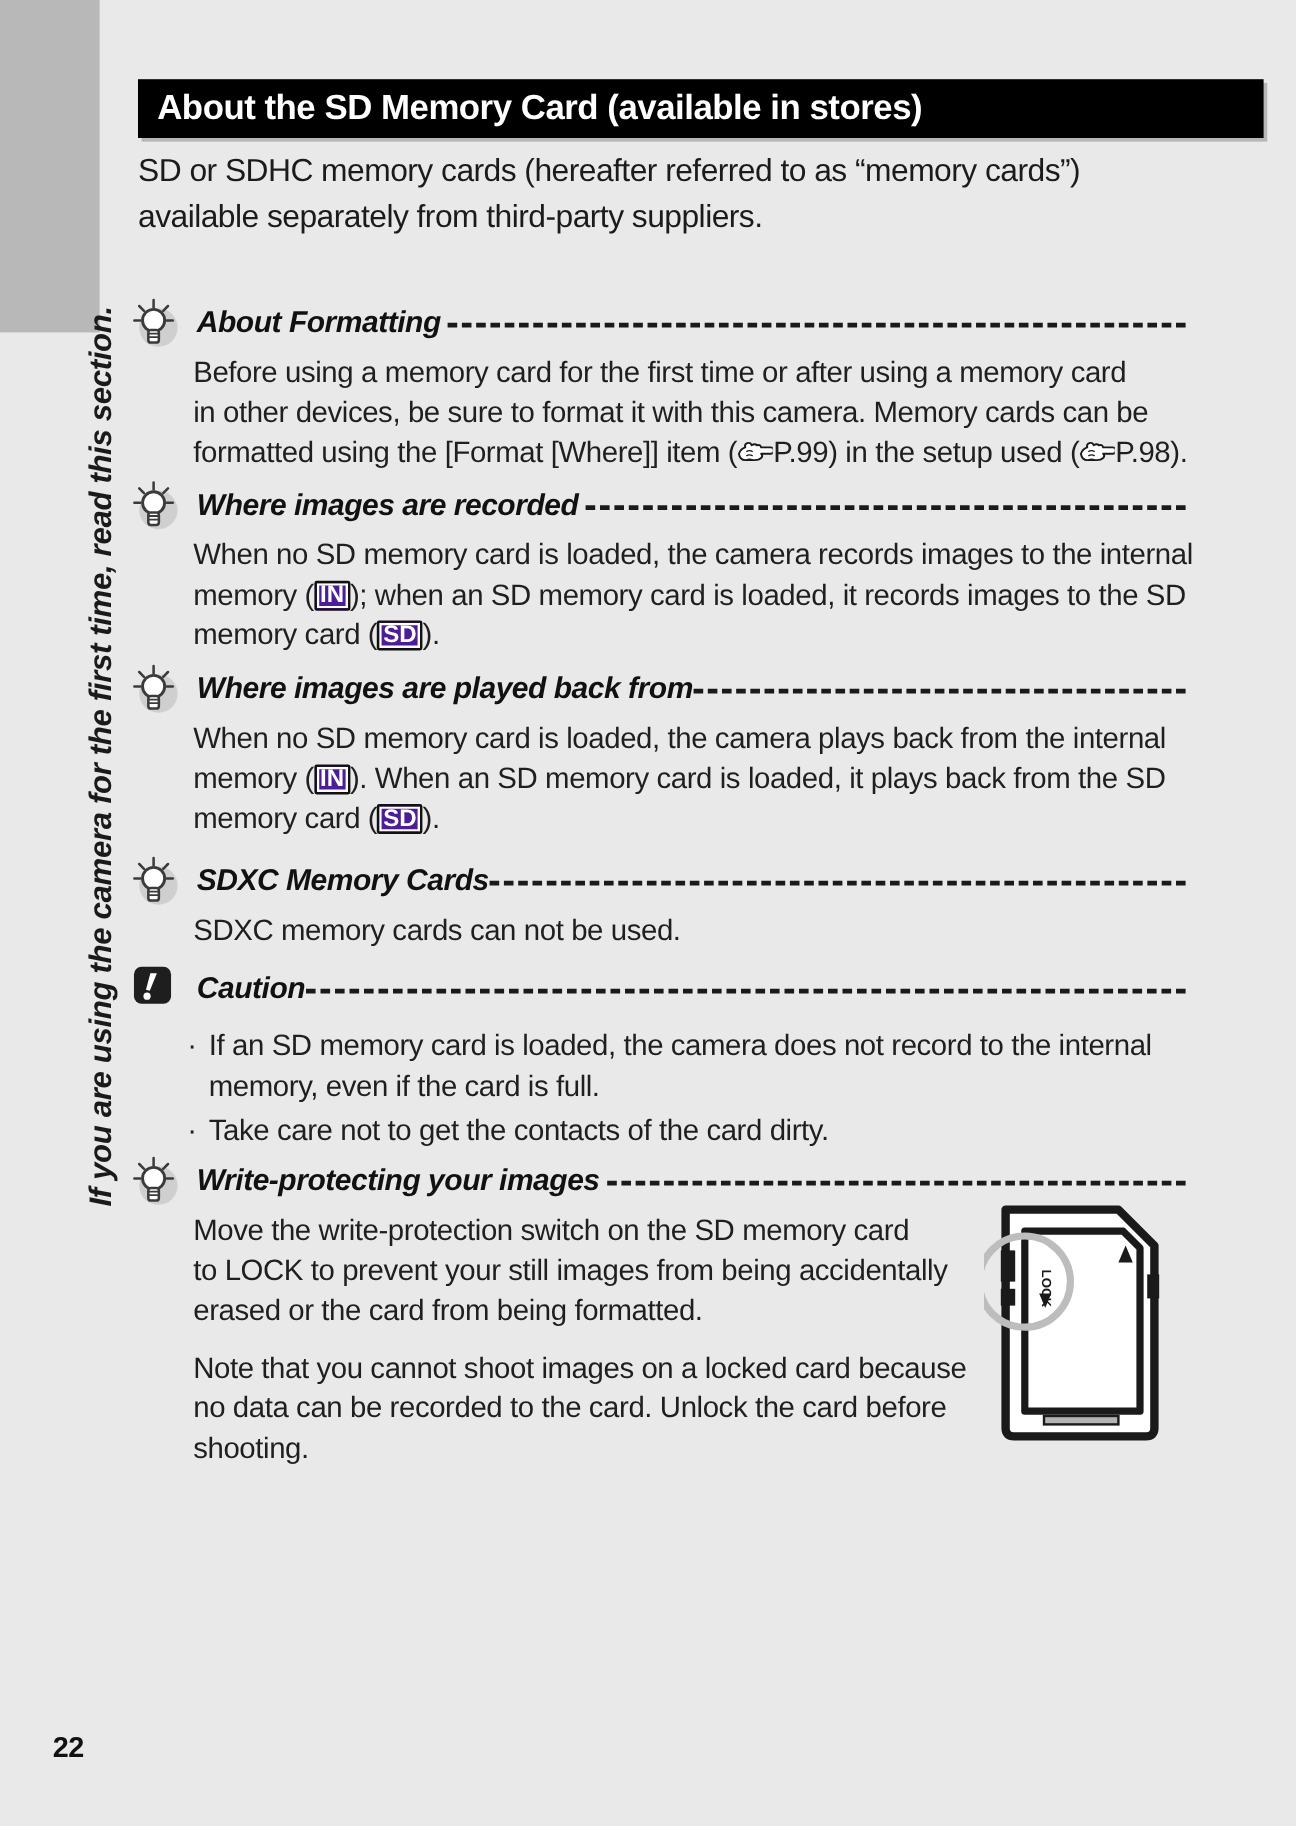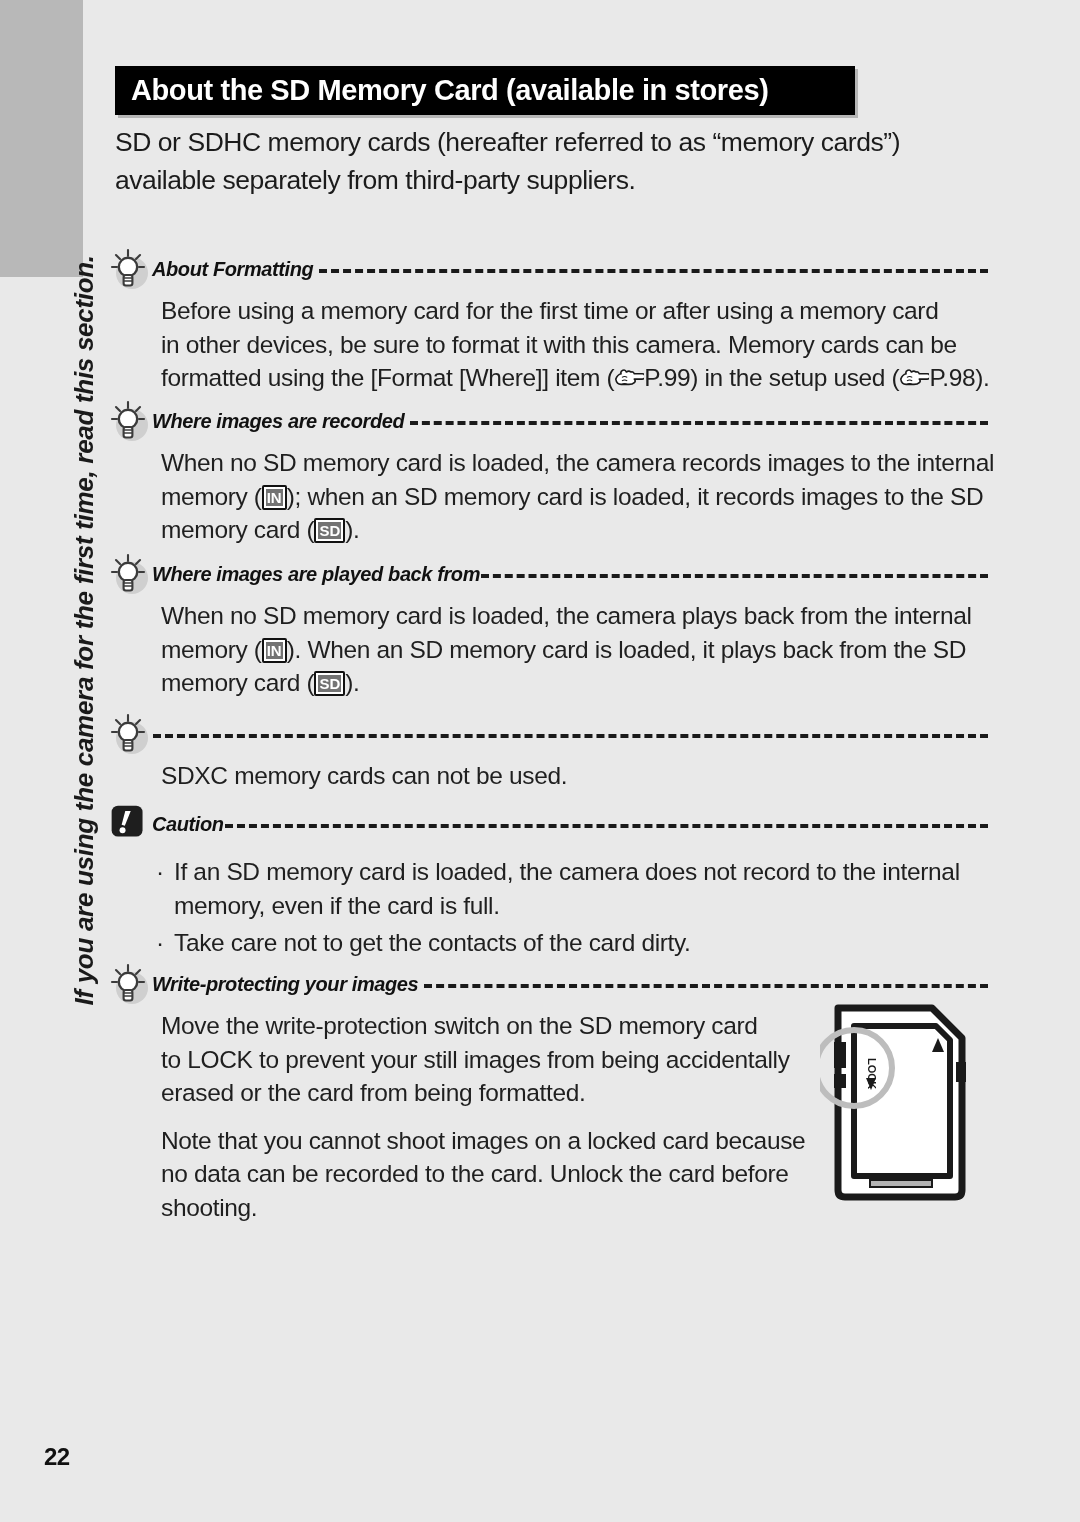--- a/index.html
+++ b/index.html
@@ -42,21 +42,21 @@
     color: #1a1a1a;
     text-align: right;
     white-space: nowrap;
   }
 
   
   .header-bar {
     position: absolute;
     left: 115px;
     top: 66px;
-    width: 740px;
+    width: 938px;
     height: 49px;
     background: #000;
     box-shadow: 3px 3px 0 rgba(140,140,140,0.55);
   }
   .header-bar .title {
     color: #ffffff;
     font-family: "Liberation Sans", sans-serif;
     font-weight: bold;
     font-size: 29px;
     letter-spacing: -0.4px;
@@ -83,24 +83,25 @@
 
   .sec-head {
     position: relative;
     display: flex;
     align-items: center;
     height: 42px;
   }
   .sec-head .label {
     font-style: italic;
     font-weight: bold;
-    font-size: 20px;
+    font-size: 25px;
     color: #111;
     letter-spacing: -0.4px;
     white-space: nowrap;
+    margin-left: 12px;
   }
   .sec-head .rule {
     flex: 1 1 auto;
     height: 0;
     margin-left: 6px;
     margin-right: 0px;
     border-top: 4px dashed #1a1a1a;
     position: relative;
     top: 2px;
   }
@@ -137,24 +138,24 @@
   
   .caution-icon {
     flex: 0 0 44px;
     width: 44px; height: 44px;
     position: relative;
   }
 
   
   .badge {
     display: inline-block;
-    background: #737373;
+    background: #4c1d95;
     color: #fff;
     font-weight: bold;
-    font-size: 15px;
+    font-size: 20px;
     line-height: 19px;
     padding: 1px 3px;
     border: 2px solid #111;
     border-radius: 2px;
     box-shadow: inset 0 0 0 2px #fff;
     vertical-align: 2px;
     letter-spacing: 0px;
     font-family: "Liberation Sans", sans-serif;
   }
 
@@ -318,20 +319,21 @@
             <line x1="36" y1="20" x2="31" y2="20"></line>
           </g>
           <circle cx="20" cy="20" r="9.2" fill="#ffffff" stroke="#3b3b3b" stroke-width="2.4"></circle>
           <rect x="15.6" y="28" width="8.8" height="10.5" rx="2.2" fill="#ffffff" stroke="#3b3b3b" stroke-width="2.1"></rect>
           <g stroke="#3b3b3b" stroke-width="1.5">
             <line x1="16" y1="31" x2="24" y2="31"></line>
             <line x1="16" y1="34" x2="24" y2="34"></line>
           </g>
         </svg>
       </span>
+      <span class="label">SDXC Memory Cards</span>
       <span class="rule tight"></span>
     </div>
     <div class="sec-body">
       <div class="ln">SDXC memory cards can not be used.</div>
     </div>
   </div>
 
   <div class="section" style="top:803px;">
     <div class="sec-head">
       <span class="caution-icon">

